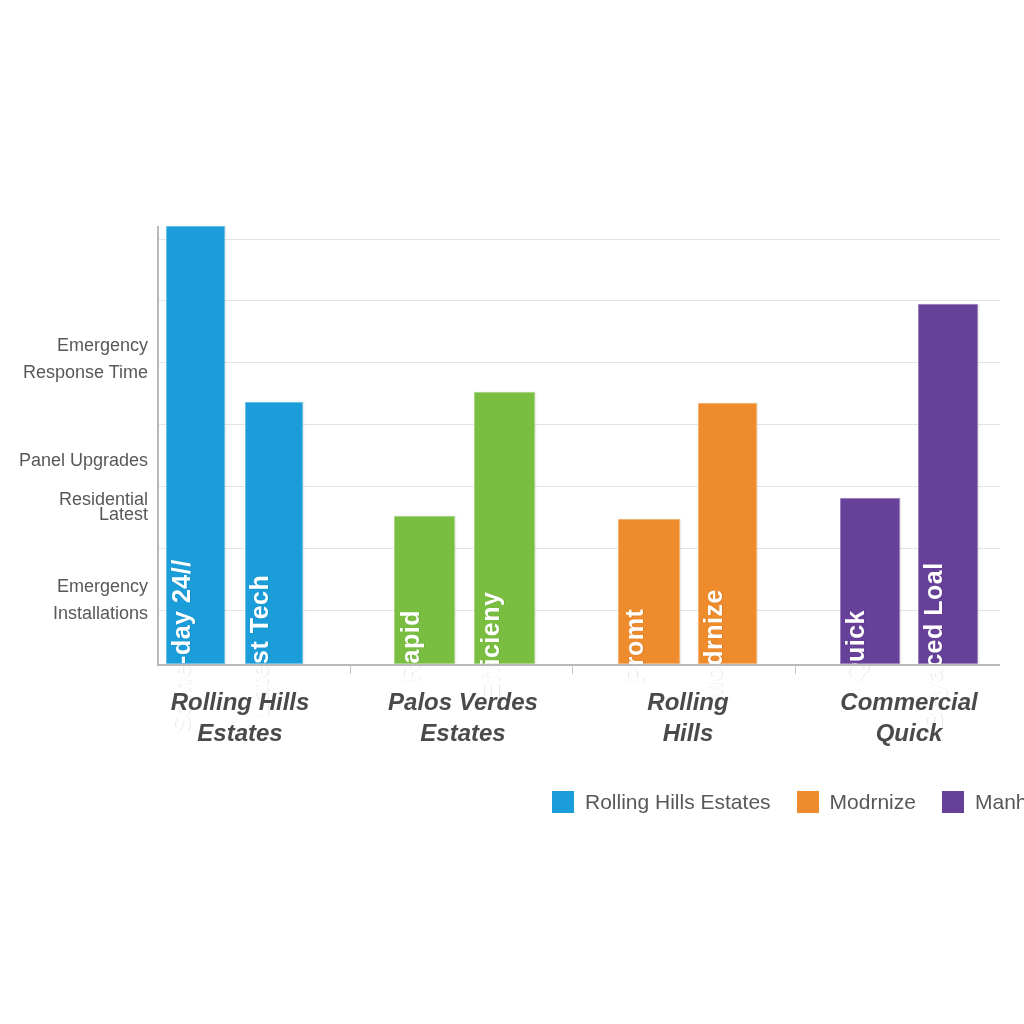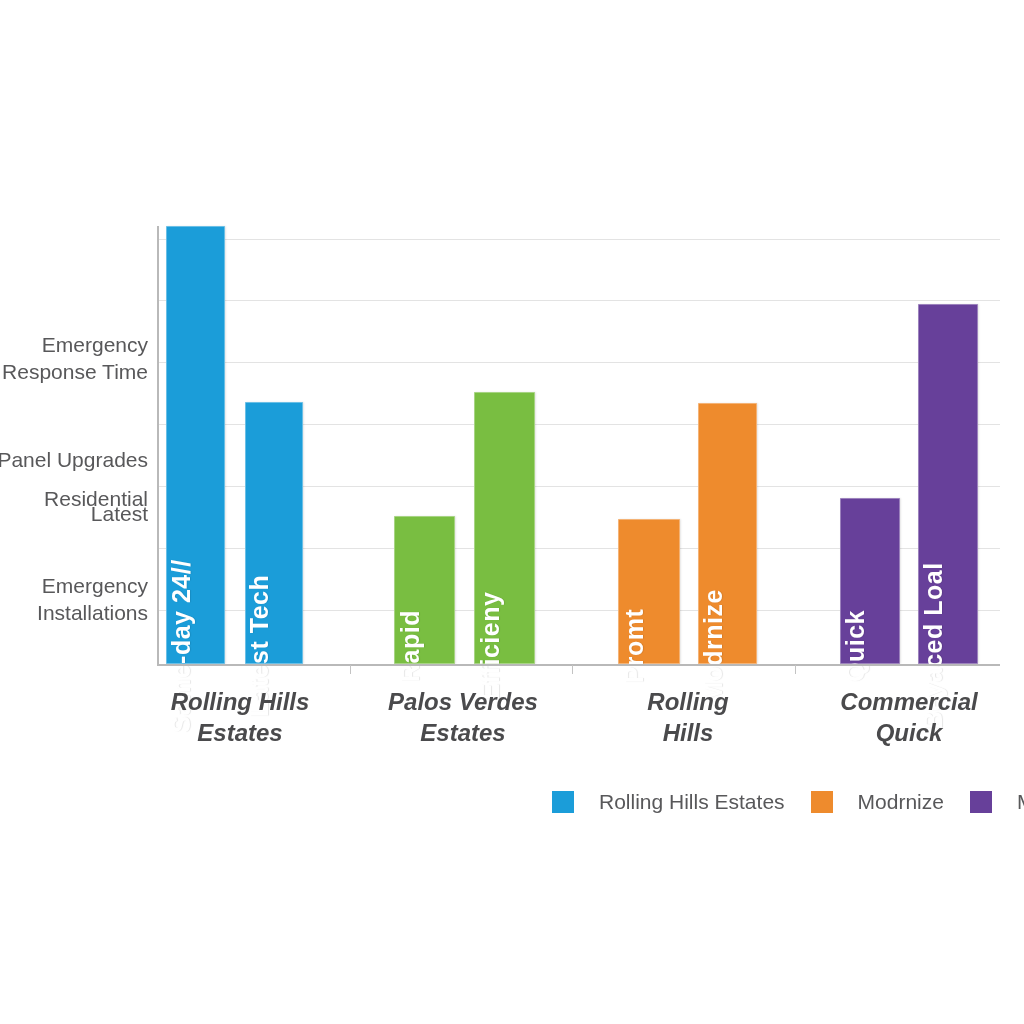--- a/index.html
+++ b/index.html
@@ -88,21 +88,21 @@
     text-shadow: 0 1px 1px rgba(0,0,0,0.10);
     pointer-events: none;
   }
 
   
   .y-label {
     position: absolute;
     right: 876px;            
     text-align: right;
     color: #58585a;
-    font-size: 21px;
+    font-size: 18px;
     line-height: 28px;
     white-space: nowrap;
   }
 
   
   .x-label {
     position: absolute;
     top: 686px;
     text-align: center;
     color: #4a4a4c;
@@ -122,21 +122,21 @@
     align-items: center;
     gap: 26px;
     width: 480px;
     overflow: hidden;
     white-space: nowrap;
   }
   .legend-item {
     display: flex;
     flex-direction: row;
     align-items: center;
-    gap: 25px;
+    gap: 11px;
     flex: 0 0 auto;
   }
   .legend-swatch {
     width: 22px;
     height: 22px;
     flex: 0 0 auto;
   }
   .legend-text {
     color: #58585a;
     font-size: 21px;

